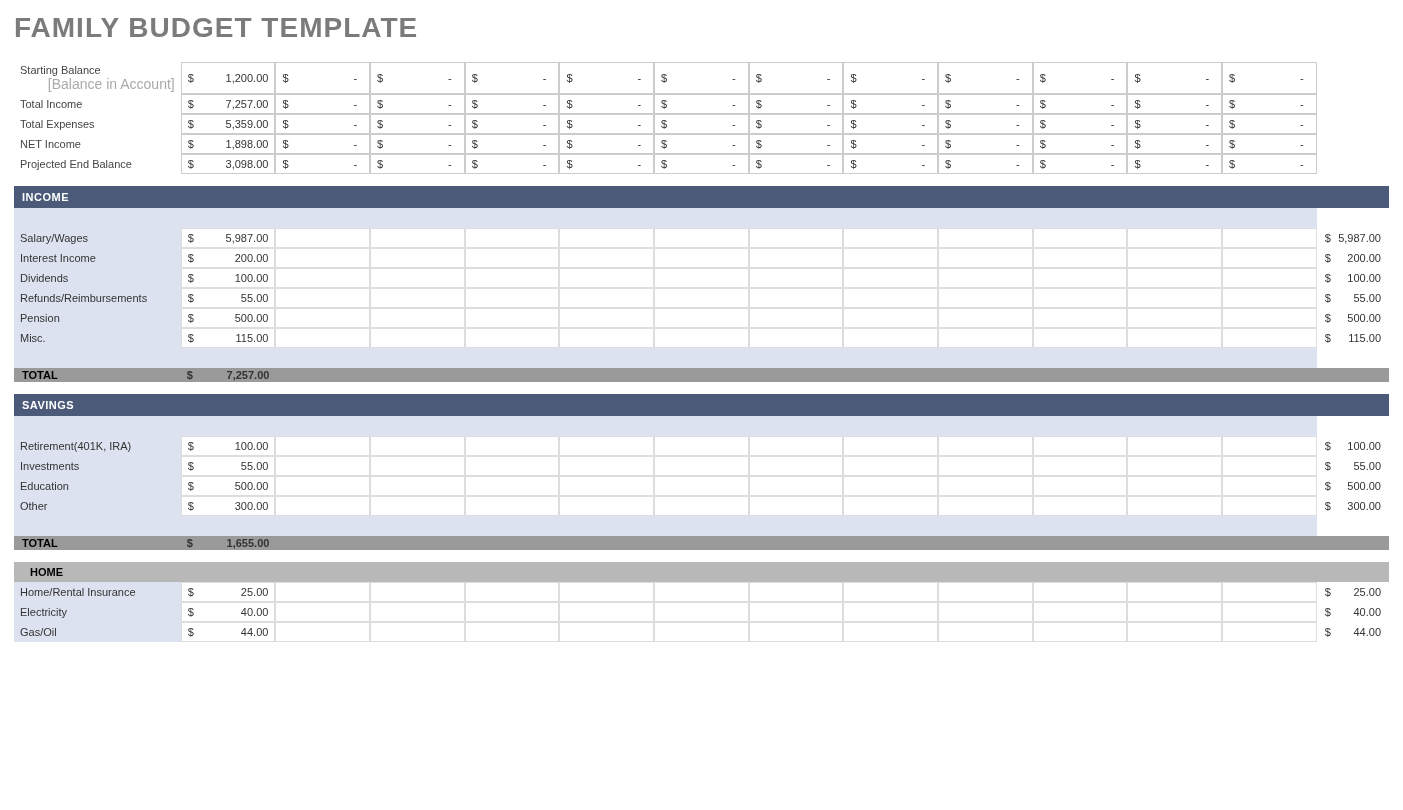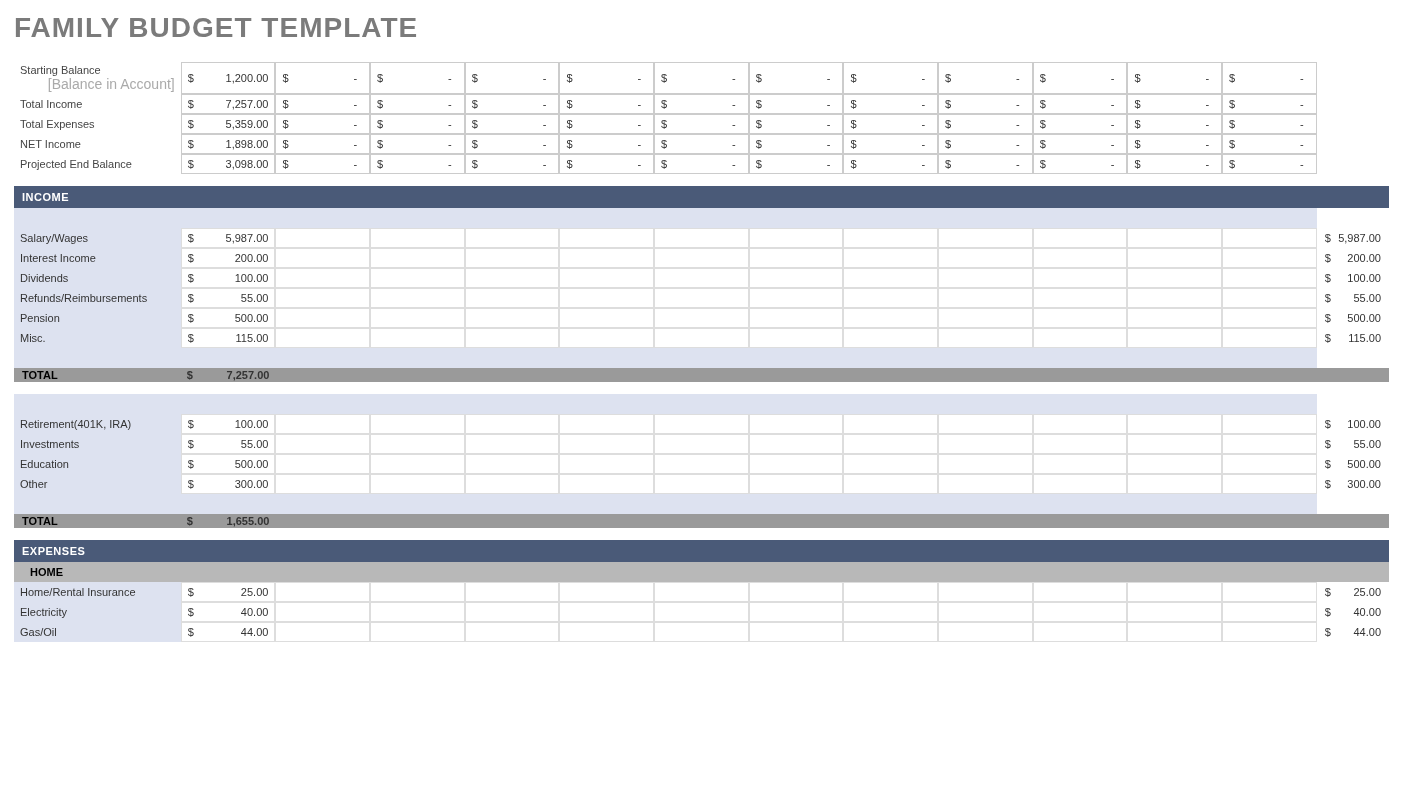--- a/index.html
+++ b/index.html
@@ -574,20 +574,23 @@
         <td style="background: rgb(154, 154, 154);"></td>
         <td style="background: rgb(154, 154, 154);"></td>
         <td style="background: rgb(154, 154, 154);"></td>
         <td style="background: rgb(154, 154, 154);"></td>
         <td style="background: rgb(154, 154, 154);"></td>
         <td style="background: rgb(154, 154, 154);"></td>
       </tr>
       <tr class="gap">
         <td colspan="14"></td>
       </tr>
+      <tr class="section-bar">
+        <td colspan="14">SAVINGS</td>
+      </tr>
       <tr class="pad-row">
         <td></td>
         <td class="" style="background: rgb(221, 226, 240);"></td>
         <td class="" style="background: rgb(221, 226, 240);"></td>
         <td class="" style="background: rgb(221, 226, 240);"></td>
         <td class="" style="background: rgb(221, 226, 240);"></td>
         <td class="" style="background: rgb(221, 226, 240);"></td>
         <td class="" style="background: rgb(221, 226, 240);"></td>
         <td class="" style="background: rgb(221, 226, 240);"></td>
         <td class="" style="background: rgb(221, 226, 240);"></td>
@@ -715,23 +718,20 @@
         <td style="background: rgb(154, 154, 154);"></td>
         <td style="background: rgb(154, 154, 154);"></td>
         <td style="background: rgb(154, 154, 154);"></td>
         <td style="background: rgb(154, 154, 154);"></td>
         <td style="background: rgb(154, 154, 154);"></td>
         <td style="background: rgb(154, 154, 154);"></td>
         <td style="background: rgb(154, 154, 154);"></td>
       </tr>
       <tr class="gap">
         <td colspan="14"></td>
-      </tr>
-      <tr class="section-bar">
-        <td colspan="14">EXPENSES</td>
       </tr>
       <tr class="sub-bar">
         <td colspan="14">HOME</td>
       </tr>
       <tr>
         <td class="detail-label">Home/Rental Insurance</td>
         <td class="detail-money money-cell">
           <span class="cur">$</span>
           <span class="val">25.00</span>
         </td>

